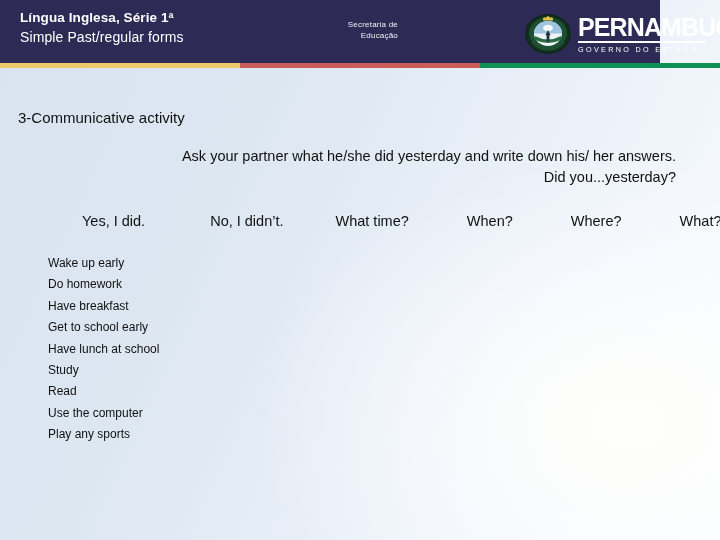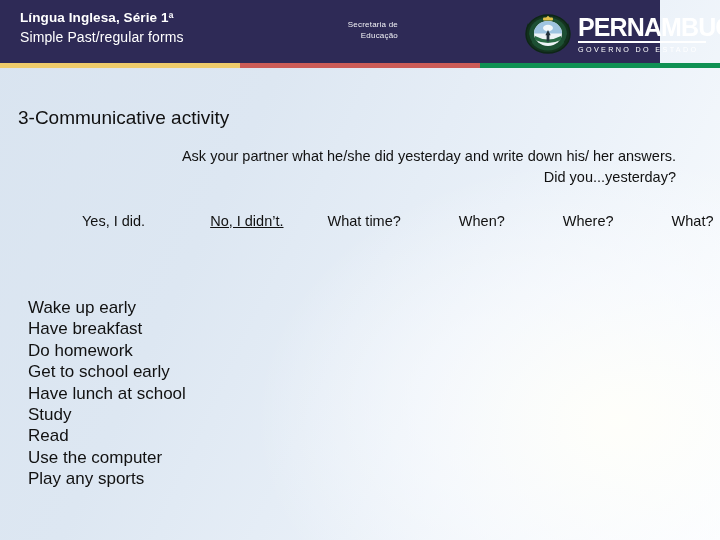--- a/index.html
+++ b/index.html
@@ -124,21 +124,21 @@
     position: absolute;
     left: 0;
     top: 68px;
     width: 720px;
     color: #1a1a1a;
   }
   .section-heading {
     position: absolute;
     left: 18px;
     top: 40px;
-    font-size: 19px;
+    font-size: 15px;
     line-height: 20px;
     color: #111111;
     white-space: nowrap;
   }
   .instructions {
     position: absolute;
     left: 36px;
     top: 78px;
     width: 640px;
     font-size: 14.5px;
@@ -155,30 +155,29 @@
     line-height: 20px;
     color: #111111;
     display: flex;
     align-items: center;
     white-space: nowrap;
     gap: 44px;
   }
   .answers-row .ans { margin-right: 21px; }
   .answers-row .qw  { margin-right: 14px; }
   .answers-row .qw:last-child { margin-right: 0; }
-  .answers-row .gap-lead { margin-right: 0; text-decoration: underline; }
+  .answers-row .gap-lead { margin-right: 8px; }
 
   .verb-list {
     position: absolute;
-    left: 28px;
+    left: 48px;
     top: 185px;
-    font-size: 17px;
+    font-size: 12px;
     line-height: 21.4px;
     color: #111111;
-    margin-top: 44px;
   }
   .verb-list div { white-space: nowrap; }
 </style>
 </head>
 <body>
 
 <div class="slide">
 
   <div class="header">
 
@@ -237,22 +236,22 @@
       <span class="ans gap-lead">No, I didn’t.</span>
       <span class="qw">What time?</span>
       <span class="qw">When?</span>
       <span class="qw">Where?</span>
       <span class="qw">What?</span>
       <span class="qw">Why?</span>
     </div>
 
     <div class="verb-list">
       <div>Wake up early</div>
+      <div>Do homework</div>
       <div>Have breakfast</div>
-      <div>Do homework</div>
       <div>Get to school early</div>
       <div>Have lunch at school</div>
       <div>Study</div>
       <div>Read</div>
       <div>Use the computer</div>
       <div>Play any sports</div>
     </div>
 
   </div>
 </div>

